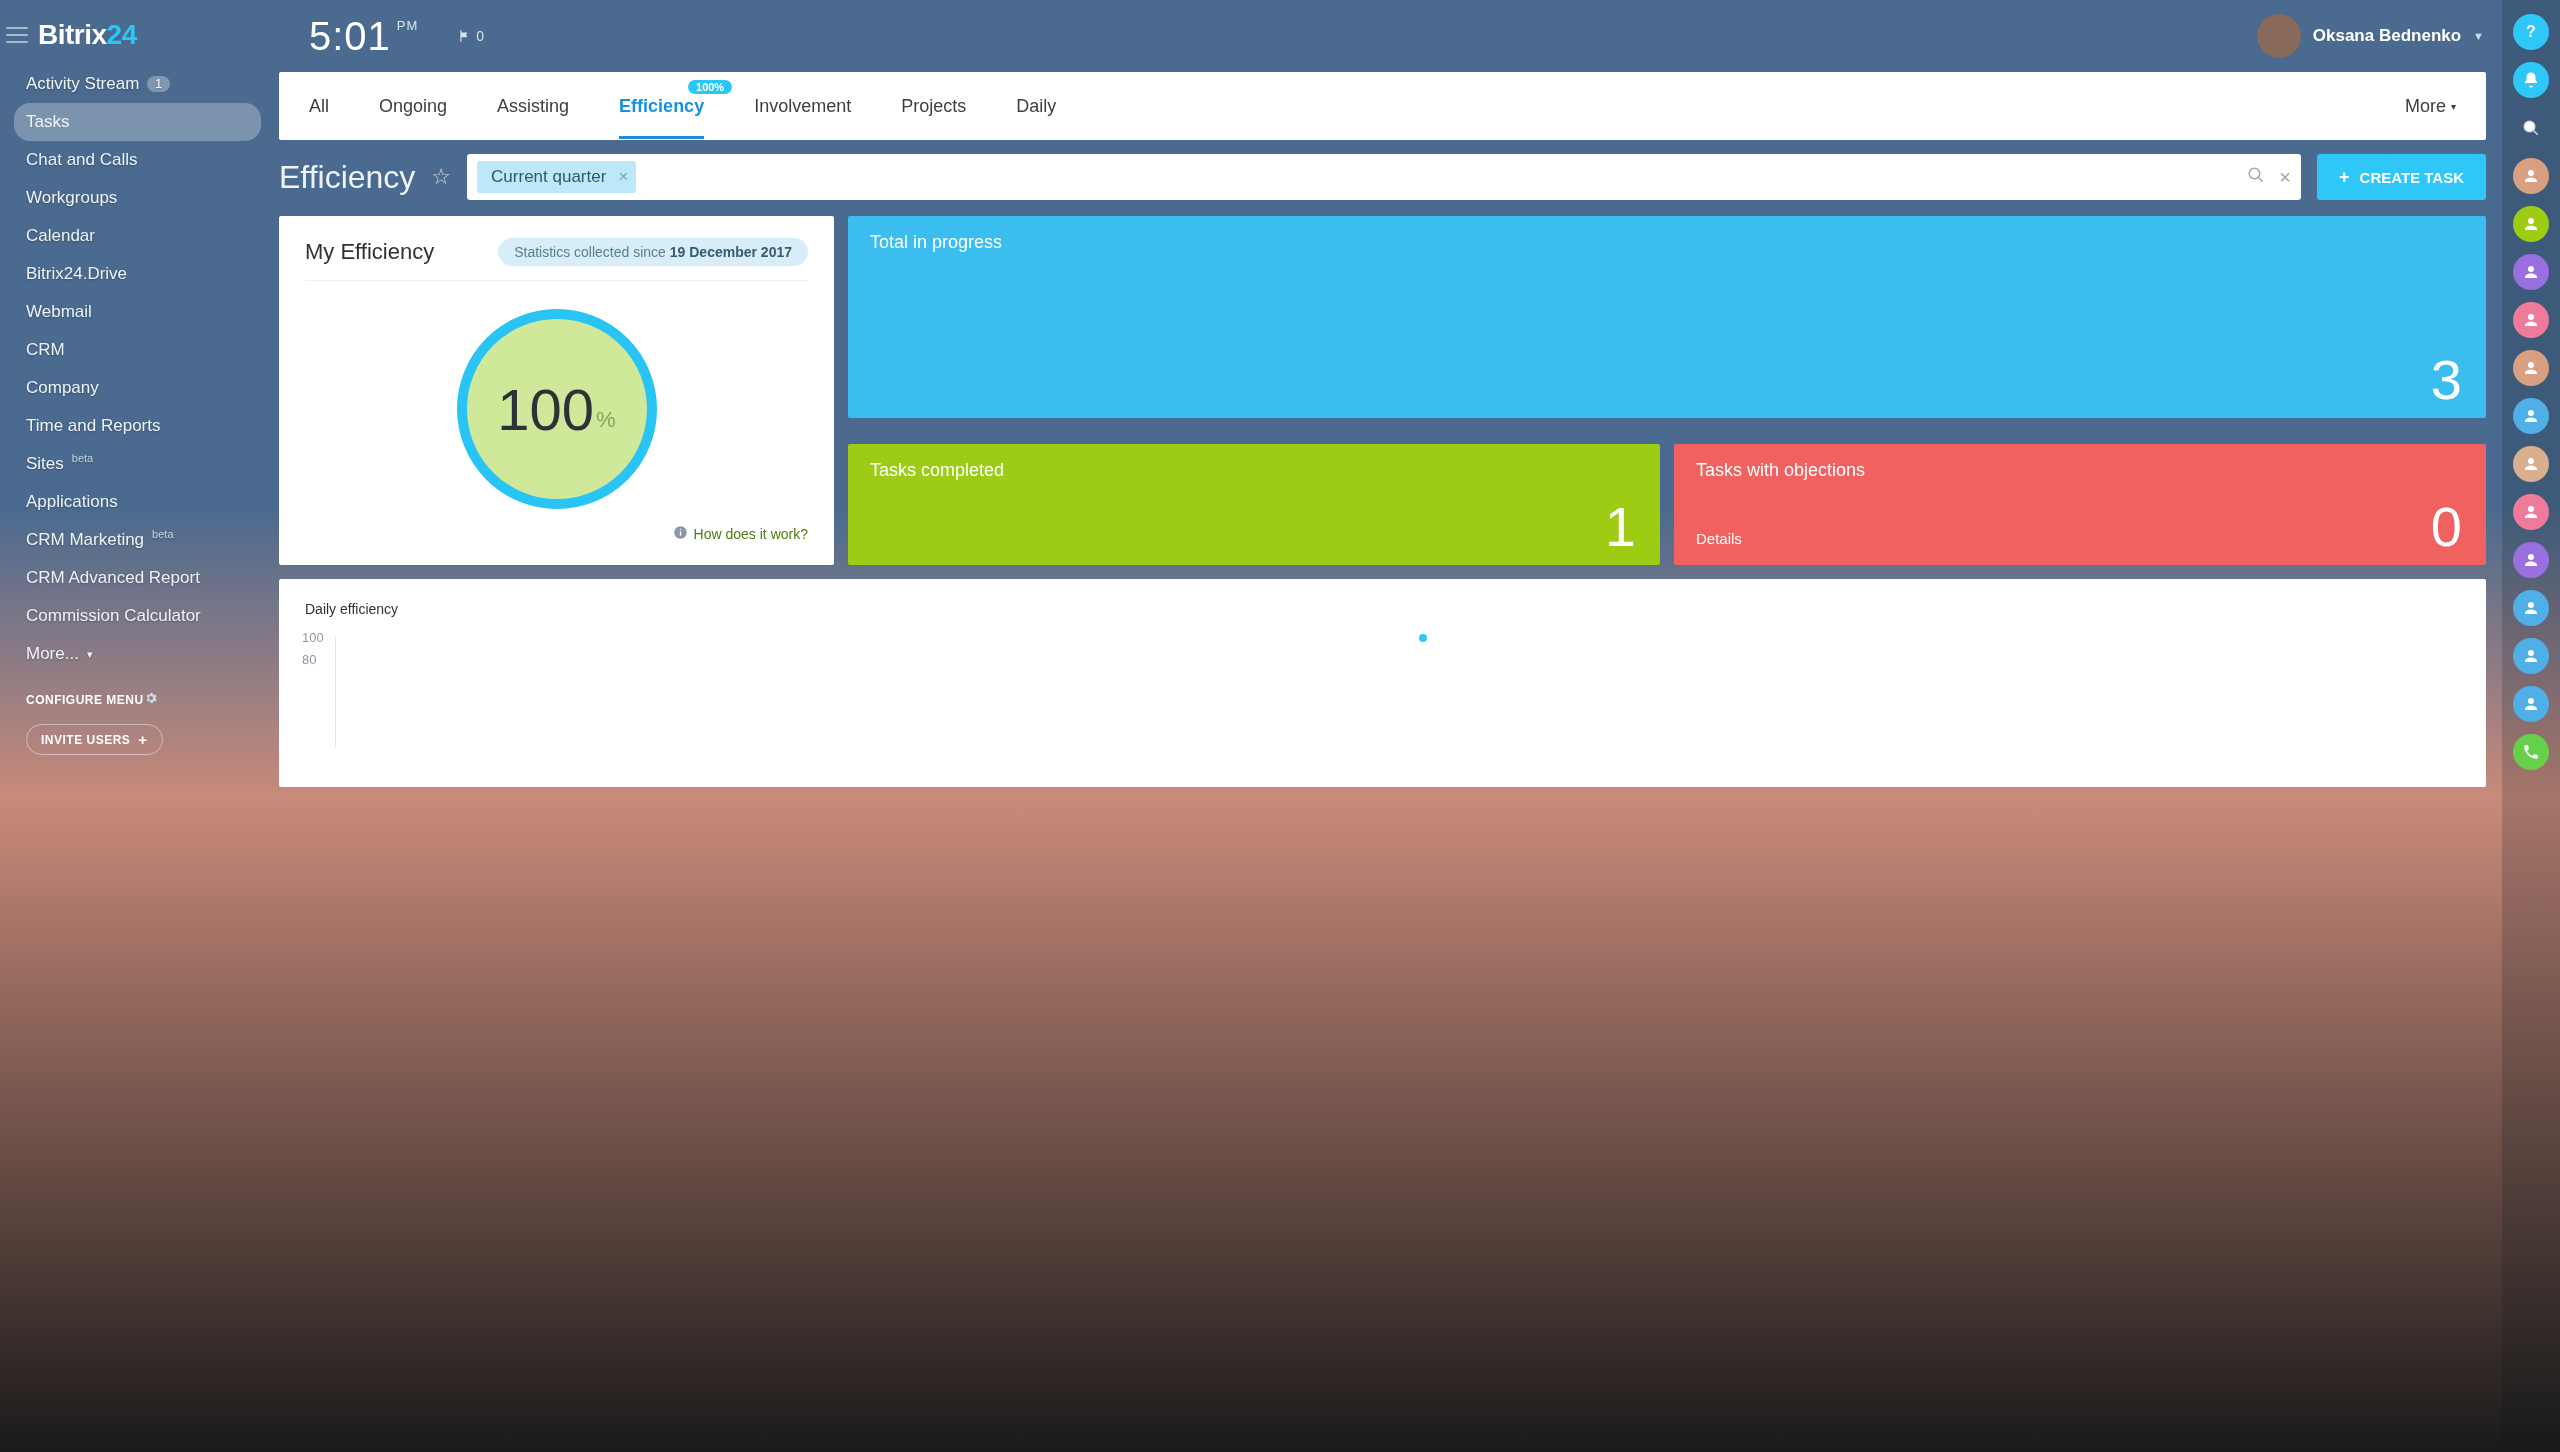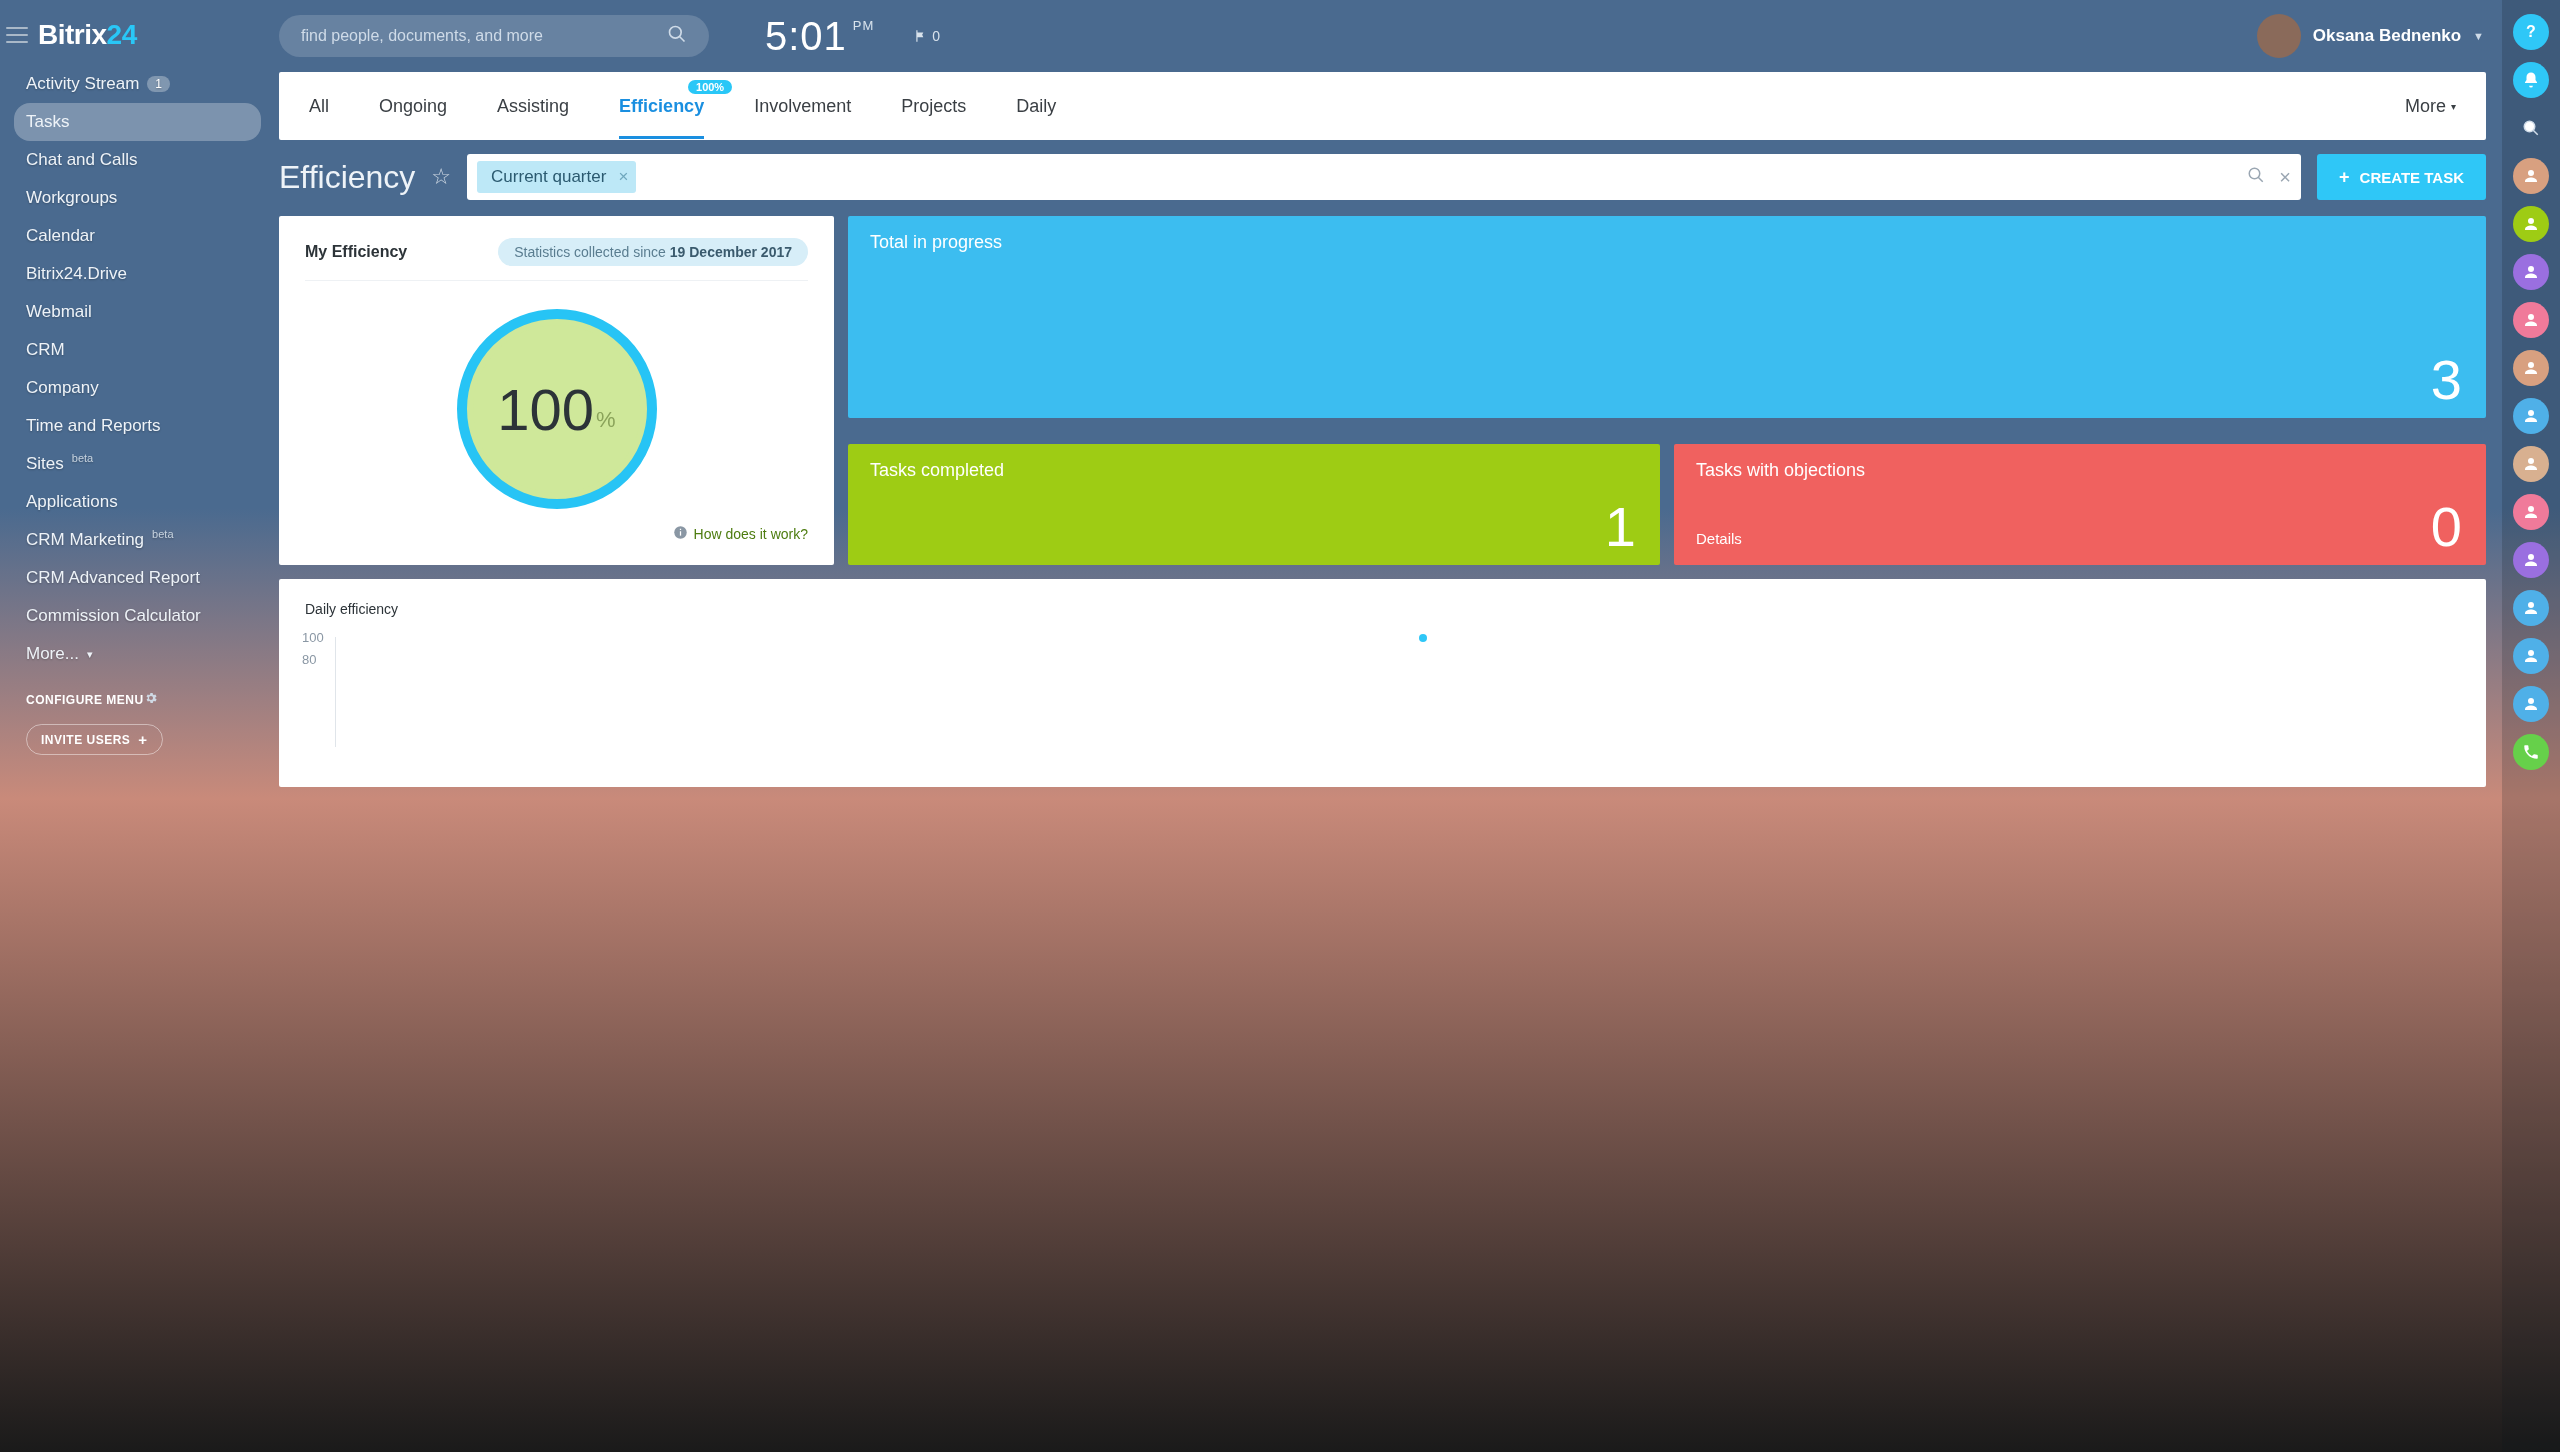--- a/index.html
+++ b/index.html
@@ -55,21 +55,21 @@
 .filter{flex:1;background:#fff;border-radius:3px;height:46px;display:flex;align-items:center;padding:0 10px;gap:10px;}
 .chip2{background:#bde8f7;color:#2b5a70;padding:6px 30px 6px 14px;border-radius:3px;font-size:17px;position:relative;}
 .chip2 .x{position:absolute;right:8px;top:6px;color:#6fa7bd;cursor:pointer;}
 .filter .right{margin-left:auto;display:flex;gap:14px;color:#9aa6b2;}
 .create{background:#2fc7f7;color:#fff;font-weight:700;font-size:15px;border-radius:3px;height:46px;padding:0 22px;display:flex;align-items:center;gap:10px;cursor:pointer;}
 
 .content{display:flex;gap:14px;}
 .card{background:#fff;border-radius:2px;padding:22px 26px;}
 .eff-card{flex:0 0 555px;}
 .eff-head{display:flex;align-items:center;justify-content:space-between;border-bottom:1px solid #eef1f4;padding-bottom:14px;}
-.eff-head h3{font-size:16px;font-weight:700;color:#2c3338;}
+.eff-head h3{font-size:22px;font-weight:400;color:#2c3338;}
 .stat-chip{background:#d7eef8;color:#5a7d90;font-size:14px;padding:6px 16px;border-radius:16px;}
 .stat-chip b{color:#3a5a6d;font-weight:600;}
 .gauge-wrap{display:flex;justify-content:center;padding:28px 0 10px;}
 .gauge{width:200px;height:200px;border-radius:50%;border:10px solid #27c4f5;display:flex;align-items:center;justify-content:center;background:radial-gradient(circle,#cfe89a 0 72%,#fff 72%);position:relative;}
 .gauge::before{content:"";position:absolute;inset:6px;border-radius:50%;background:#cfe89a;}
 .gauge-text{position:relative;font-size:58px;font-weight:300;color:#2c3338;display:flex;align-items:flex-end;}
 .gauge-text .pct{font-size:22px;color:#8aa35a;margin-bottom:10px;margin-left:2px;}
 .how{color:#4d7c0f;font-size:14px;text-align:right;display:flex;justify-content:flex-end;align-items:center;gap:6px;cursor:pointer;margin-top:6px;}
 
 .tiles{flex:1;display:flex;flex-direction:column;gap:26px;}
@@ -175,29 +175,20 @@
     </div>
     <div class="invite-btn">
       <span>INVITE USERS</span>
       <span style="font-size:15px;font-weight:700;">+</span>
     </div>
   </div>
 </aside>
 
 <div class="main">
   <div class="topbar">
-    <div class="search">
-      <input placeholder="find people, documents, and more" style="">
-      <span>
-        <svg width="20" height="20" viewBox="0 0 24 24" fill="none" stroke="#cfdbe8" stroke-width="2">
-            <circle cx="10" cy="10" r="7"></circle>
-            <line x1="21" y1="21" x2="15" y2="15"></line>
-          </svg>
-      </span>
-    </div>
     <div class="clock">
       <span>5:01</span>
       <span class="ampm">PM</span>
     </div>
     <div class="flag">
       <svg width="14" height="14" viewBox="0 0 24 24" fill="#d8e2ec">
           <path d="M4 2v20h2v-8h10l-2-4 2-4H6V2z"></path>
         </svg>
       <span>0</span>
     </div>

